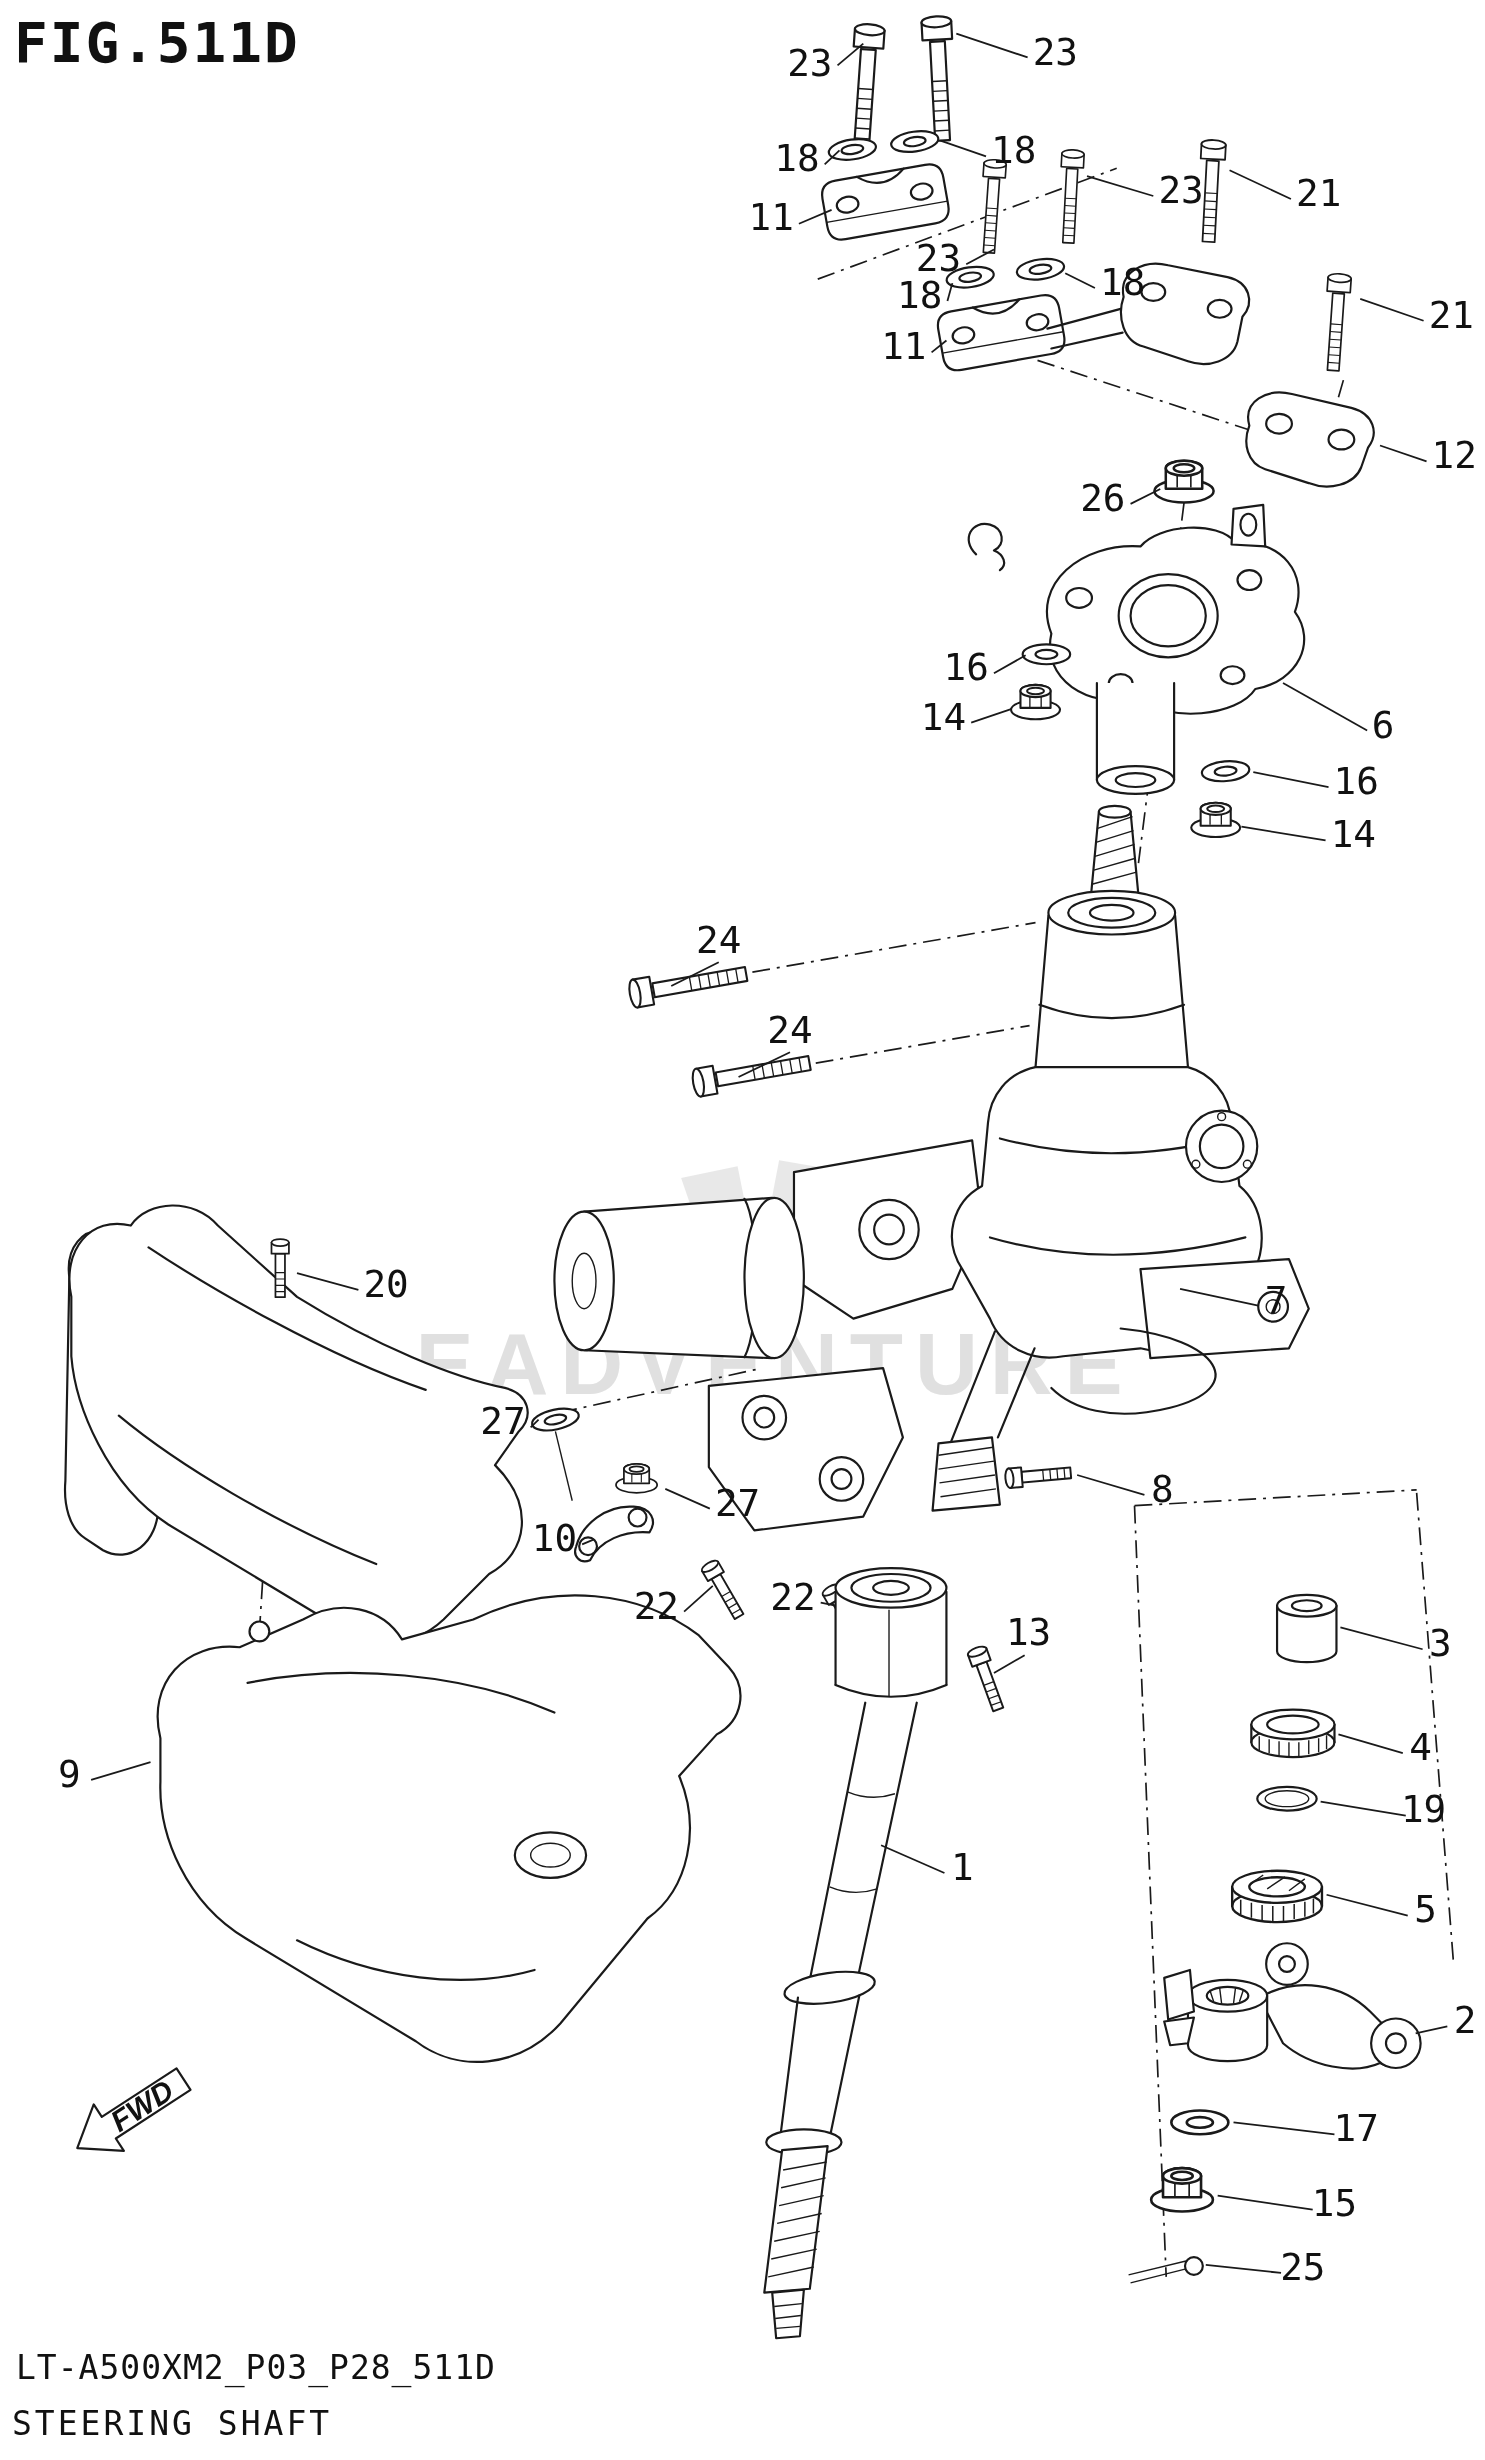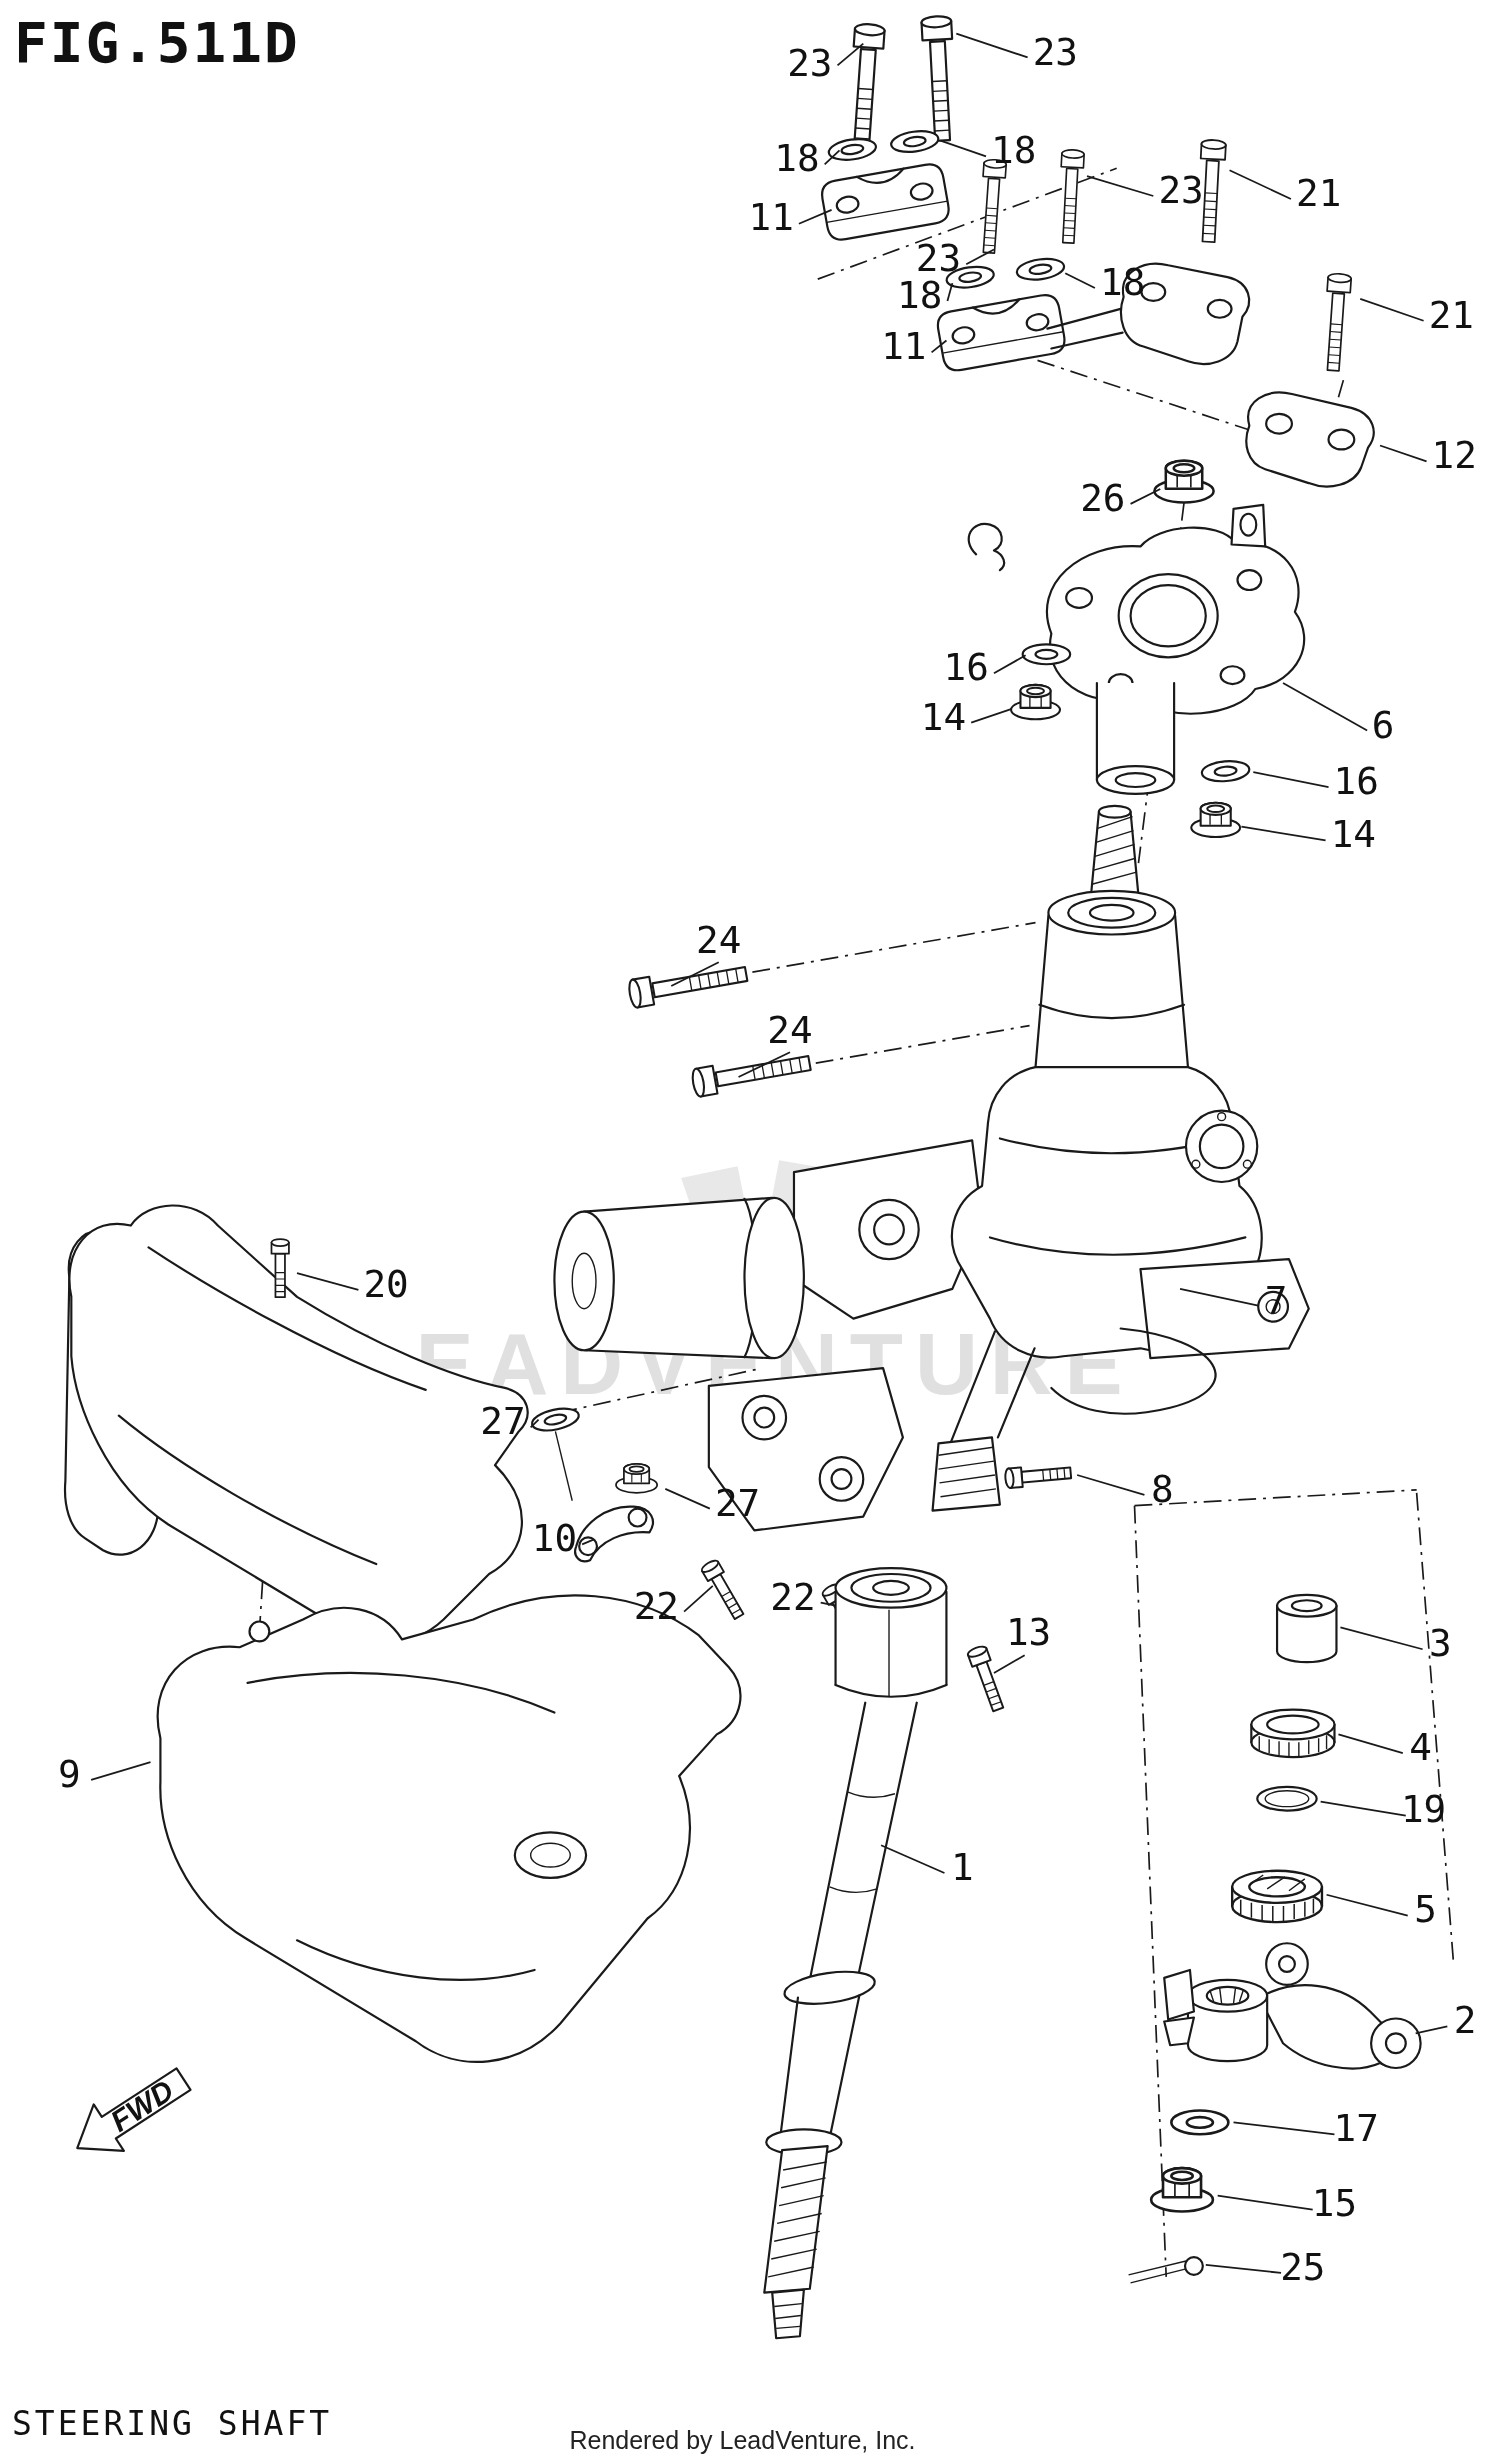--- a/index.html
+++ b/index.html
@@ -381,17 +381,17 @@
       <text class="callout" text-anchor="middle" x="1348" y="2239">15</text>
       <text class="callout" text-anchor="middle" x="1316" y="2303">25</text>
     </g>
 
     <g transform="translate(78,2170) rotate(-33)">
       <path class="pf" d="M0,0 L38,-28 L38,-13 L128,-13 L128,13 L38,13 L38,28 Z"></path>
       <text class="fwdtext" x="44" y="10">FWD</text>
     </g>
   </svg>
 
+  <div class="footer-code">LT-A500XM2_P03_P28_511D</div>
   <div class="footer-title">STEERING SHAFT</div>
-  <div class="footer-credit">Rendered by LeadVenture, Inc.</div>
 
 </div>
 
 
 </body></html>

